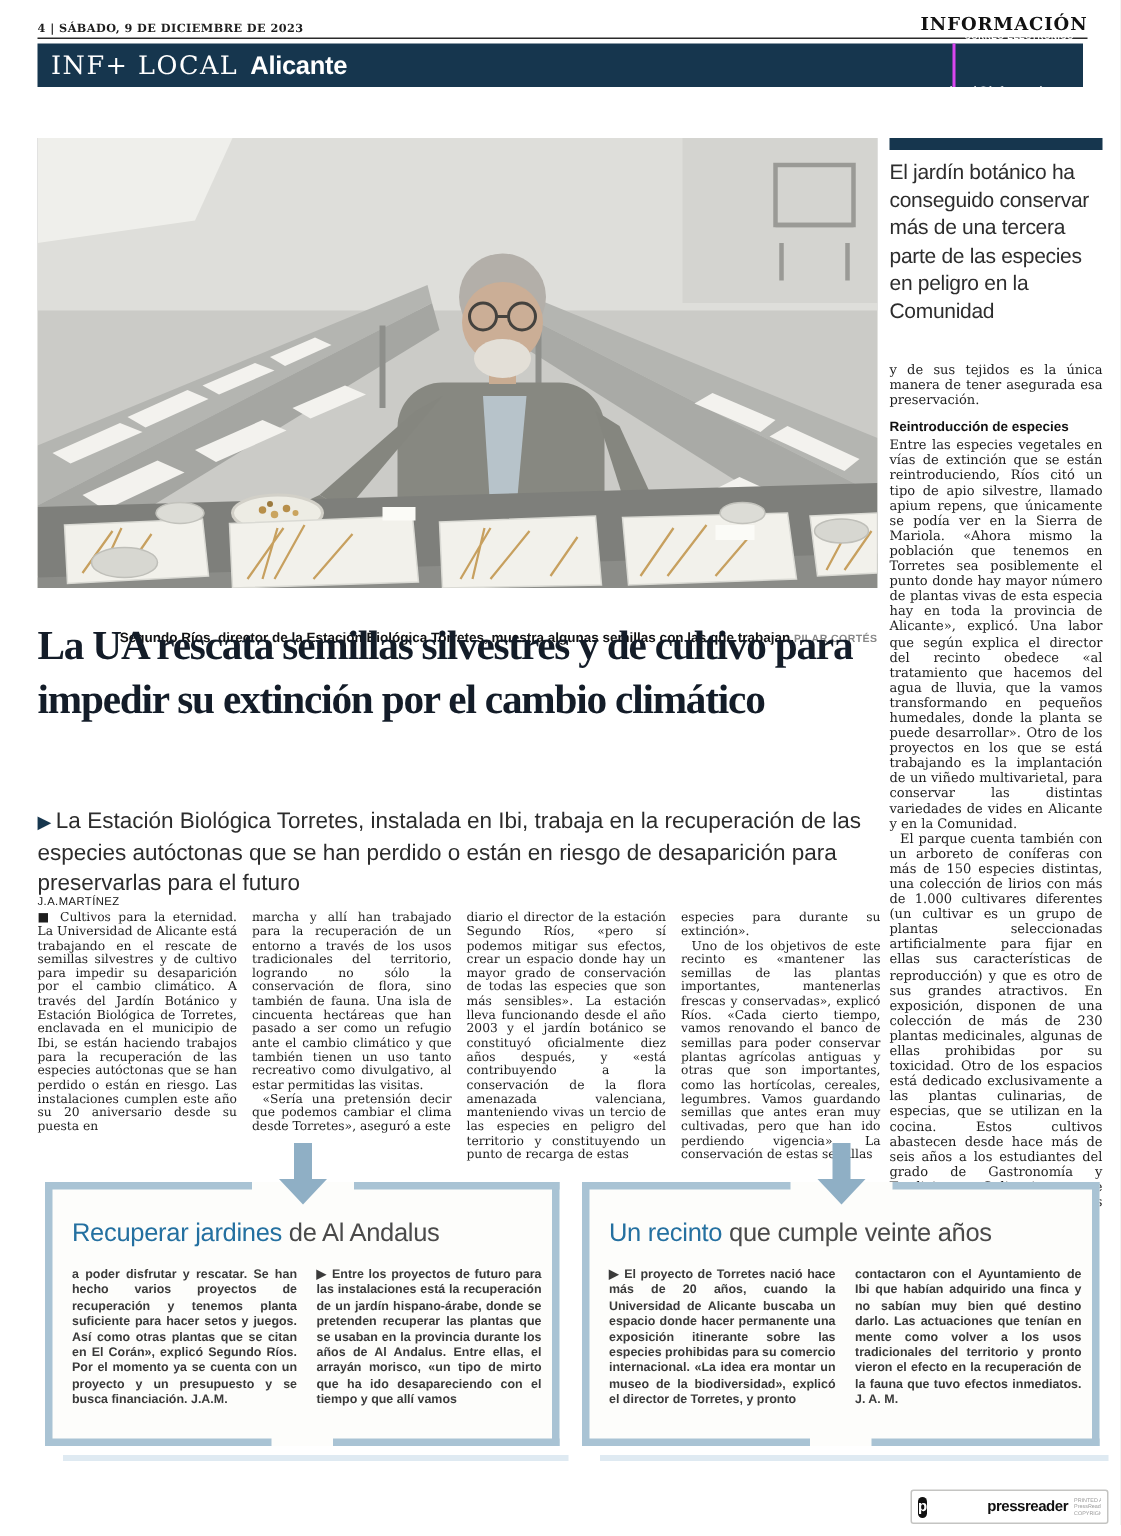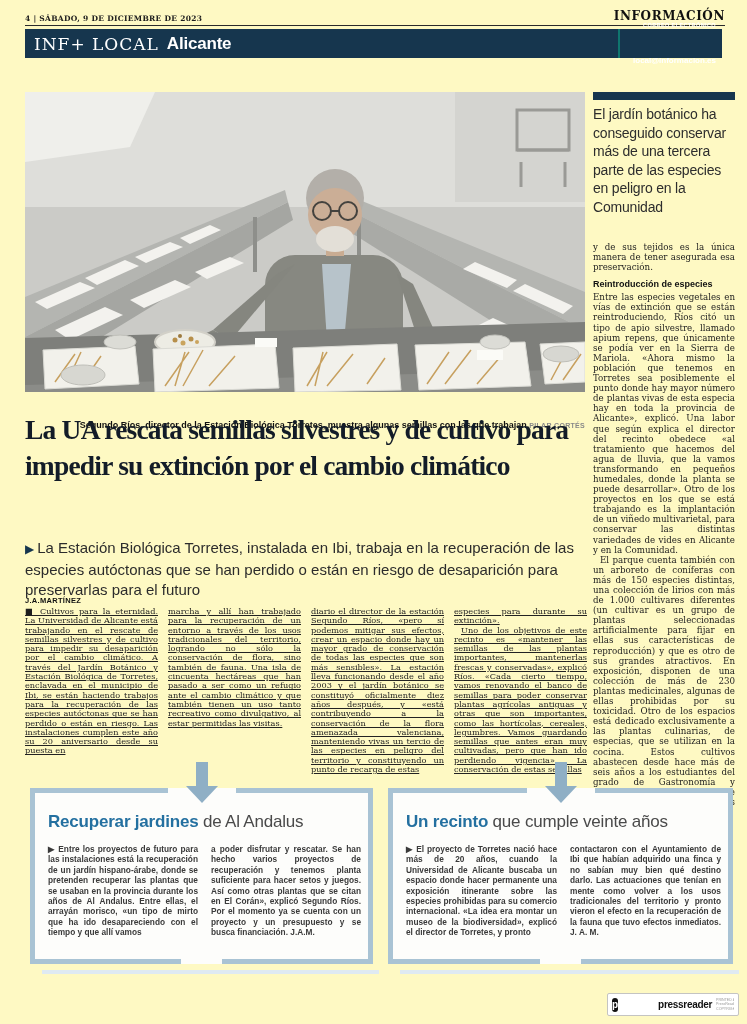--- a/index.html
+++ b/index.html
@@ -1,54 +1,54 @@
 <!DOCTYPE html>
 <html><head>
 <meta charset="utf-8">
 <style>
   * { margin:0; padding:0; box-sizing:border-box; }
   html,body { background:#e9e9e7; }
   .page {
     position:relative; width:747px; height:1024px; margin:0 auto;
-    background:#fef9c3; overflow:hidden;
+    background:#ffffff; overflow:hidden;
     font-family:"Liberation Sans", sans-serif; color:#222;
   }
   
   .dateline { position:absolute; left:25px; right:22px; top:9px;
     display:flex; justify-content:space-between; align-items:flex-end;
     font-family:"DejaVu Serif", serif; }
   .dateline .dl-left { font-size:7.5px; font-weight:bold; letter-spacing:.3px; color:#1c1c1c; }
   .dateline .dl-brand { font-size:12px; font-weight:bold; letter-spacing:.6px; color:#111; }
   .header-rule { position:absolute; left:25px; right:22px; top:25px; height:1px; background:#2a2a2a; }
   .section-bar { position:absolute; left:25px; top:29px; width:697px; height:29px; background:#16364e; }
   .section-left { position:absolute; left:9px; top:0; height:100%; display:flex; align-items:center; gap:8px; }
   .sec-serif { font-family:"DejaVu Serif", serif; font-size:17px; color:#fff; letter-spacing:1px; }
   .sec-city { font-size:17px; font-weight:bold; color:#fff; letter-spacing:-0.2px; }
-  .contact { position:absolute; right:0; top:0; width:104px; height:100%;
-    border-left:2px solid #0f766e; display:flex; flex-direction:column; justify-content:center;
+  .contact { position:absolute; right:0; top:0; width:87px; height:100%;
+    border-left:2px solid #d946ef; display:flex; flex-direction:column; justify-content:center;
     align-items:flex-end; padding-right:6px; color:#fff;gap:28px; }
   .contact .c-label { font-size:5.5px; font-weight:bold; letter-spacing:.4px; }
   .contact .c-email { font-size:8px; font-weight:bold; color:#fff; text-decoration:none; }
   
   .photo { position:absolute; left:25px; top:92px; width:560px; height:300px; overflow:hidden; background:#cbcbc7; }
   .caption-row { position:absolute; left:25px; top:396px; width:560px;
     display:flex; justify-content:flex-end; align-items:baseline;margin-top:24px; }
   .caption { font-size:9px; font-weight:bold; color:#111; }
   .credit { font-size:7px; font-weight:bold; color:#888; letter-spacing:.3px; }
   
   .headline { position:absolute; left:25px; top:412px; width:562px;
     font-family:Liberation Serif, serif; font-weight:bold; font-size:27.5px;
     line-height:36px; letter-spacing:-0.8px; color:#131c28; }
   .standfirst { position:absolute; left:25px; top:538px; width:560px;
     font-size:15px; line-height:20.5px; color:#2c2c2c; }
   .sf-bullet { color:#16364e; font-size:12px; margin-right:3px; }
-  .byline { position:absolute; left:25px; top:596px; font-size:7.5px; font-weight:bold; color:#111; letter-spacing:.3px;text-align:right; }
+  .byline { position:absolute; left:25px; top:596px; font-size:7.5px; font-weight:normal; color:#111; letter-spacing:.3px;text-align:right; }
   
   .body-cols { position:absolute; left:25px; top:607px; width:562px; display:flex; gap:10px; }
-  .body-col { flex:1;text-decoration:underline; }
+  .body-col { flex:1; }
   .body-col p { font-family:"DejaVu Serif", serif; font-size:8.2px; line-height:9.3px;
     text-align:justify; color:#1d1d1d; hyphens:auto; }
   .body-col p.indent { text-indent:7px; }
   
   .sidebar { position:absolute; left:593px; top:92px; width:142px; }
   .sb-bar { width:100%; height:8px; background:#16364e; }
   .sb-teaser { margin-top:5px; font-size:14px; line-height:18.5px; color:#2d2d2d; letter-spacing:-0.2px; }
   .sb-body { margin-top:26px; }
   .sb-body p { font-family:"DejaVu Serif", serif; font-size:8.7px; line-height:10.1px;
     text-align:justify; color:#1d1d1d; }
@@ -64,21 +64,21 @@
   .sb-l { top:0; bottom:0; left:0; width:5px; }
   .sb-r { top:0; bottom:0; right:0; width:5px; }
   .bb-left  { bottom:0; left:0; height:5px; width:44%; }
   .bb-right { bottom:0; right:0; height:5px; width:44%; }
   .box::after { content:""; position:absolute; left:12px; right:-6px; bottom:-10px; height:4px; background:#dfeaf2; }
   .box-arrow { position:absolute; top:-26px; left:calc(50% - 16px); width:32px; text-align:center; }
   .box-arrow .shaft { width:12px; height:24px; background:#8fafc5; margin:0 auto; }
   .box-arrow .tri { width:0; height:0; margin:0 auto;
     border-left:16px solid transparent; border-right:16px solid transparent; border-top:17px solid #8fafc5; }
   .box-title { position:absolute; left:18px; top:24px; right:14px; font-size:17px; letter-spacing:-0.2px; }
-  .box-title .strong { font-weight:bold; color:#2470a0;margin-top:24px; }
+  .box-title .strong { font-weight:normal; color:#2470a0;margin-top:24px; }
   .box-title .rest { font-weight:normal; color:#4a4a4a; }
   .box-cols { position:absolute; left:18px; right:12px; top:56px; display:flex; gap:13px; }
   .box-cols p { flex:1; font-size:8.3px; line-height:10.4px; font-weight:bold; color:#3a3a3a; text-align:justify; }
   
   .pressreader { position:absolute; right:8px; top:993px; width:132px; height:23px;
     background:#fff; border:1px solid #c4c4c2; border-radius:2px;
     display:flex; align-items:center; gap:4px; padding:0 4px; cursor:pointer; }
   .pr-logo { width:14px; height:14px; background:#111; color:#fff; border-radius:4px;
     font-size:10px; font-weight:bold; display:flex; align-items:center; justify-content:center; }
   .pr-name { font-size:10px; font-weight:bold; color:#111; letter-spacing:-0.3px;margin-left:36px; }
@@ -203,20 +203,21 @@
   </div>
 
   <div class="byline">J.A.MARTÍNEZ</div>
 
   <div class="body-cols">
     <div class="body-col">
       <p>■ Cultivos para la eternidad. La Universidad de Alicante está trabajando en el rescate de semillas silvestres y de cultivo para impedir su desaparición por el cambio climático. A través del Jardín Botánico y Estación Biológica de Torretes, enclavada en el municipio de Ibi, se están haciendo trabajos para la recuperación de las especies autóctonas que se han perdido o están en riesgo. Las instalaciones cumplen este año su 20 aniversario desde su puesta en</p>
     </div>
     <div class="body-col">
       <p>marcha y allí han trabajado para la recuperación de un entorno a través de los usos tradicionales del territorio, logrando no sólo la conservación de flora, sino también de fauna. Una isla de cincuenta hectáreas que han pasado a ser como un refugio ante el cambio climático y que también tienen un uso tanto recreativo como divulgativo, al estar permitidas las visitas.</p>
+      <p class="indent">«Sería una pretensión decir que podemos cambiar el clima desde Torretes», aseguró a este</p>
     </div>
     <div class="body-col">
       <p>diario el director de la estación Segundo Ríos, «pero sí podemos mitigar sus efectos, crear un espacio donde hay un mayor grado de conservación de todas las especies que son más sensibles». La estación lleva funcionando desde el año 2003 y el jardín botánico se constituyó oficialmente diez años después, y «está contribuyendo a la conservación de la flora amenazada valenciana, manteniendo vivas un tercio de las especies en peligro del territorio y constituyendo un punto de recarga de estas</p>
     </div>
     <div class="body-col">
       <p>especies para durante su extinción».</p>
       <p class="indent">Uno de los objetivos de este recinto es «mantener las semillas de las plantas importantes, mantenerlas frescas y conservadas», explicó Ríos. «Cada cierto tiempo, vamos renovando el banco de semillas para poder conservar plantas agrícolas antiguas y otras que son importantes, como las hortícolas, cereales, legumbres. Vamos guardando semillas que antes eran muy cultivadas, pero que han ido perdiendo vigencia». La conservación de estas semillas</p>
     </div>
   </div>
 
@@ -240,22 +241,22 @@
     <div class="bseg bb-right"></div>
     <div class="box-arrow">
       <div class="shaft"></div>
         <div class="tri"></div>
     </div>
     <h3 class="box-title">
       <span class="strong">Recuperar jardines</span>
       <span class="rest">de Al Andalus</span>
     </h3>
     <div class="box-cols">
+      <p>a poder disfrutar y rescatar. Se han hecho varios proyectos de recuperación y tenemos planta suficiente para hacer setos y juegos. Así como otras plantas que se citan en El Corán», explicó Segundo Ríos. Por el momento ya se cuenta con un proyecto y un presupuesto y se busca financiación.  J.A.M.</p>
       <p>▶ Entre los proyectos de futuro para las instalaciones está la recuperación de un jardín hispano-árabe, donde se pretenden recuperar las plantas que se usaban en la provincia durante los años de Al Andalus. Entre ellas, el arrayán morisco, «un tipo de mirto que ha ido desapareciendo con el tiempo y que allí vamos</p>
-      <p>a poder disfrutar y rescatar. Se han hecho varios proyectos de recuperación y tenemos planta suficiente para hacer setos y juegos. Así como otras plantas que se citan en El Corán», explicó Segundo Ríos. Por el momento ya se cuenta con un proyecto y un presupuesto y se busca financiación.  J.A.M.</p>
     </div>
   </section>
 
   <section class="box box-2">
     <div class="bseg tb-left"></div>
     <div class="bseg tb-right"></div>
     <div class="bseg sb-l"></div>
     <div class="bseg sb-r"></div>
     <div class="bseg bb-left"></div>
     <div class="bseg bb-right"></div>

